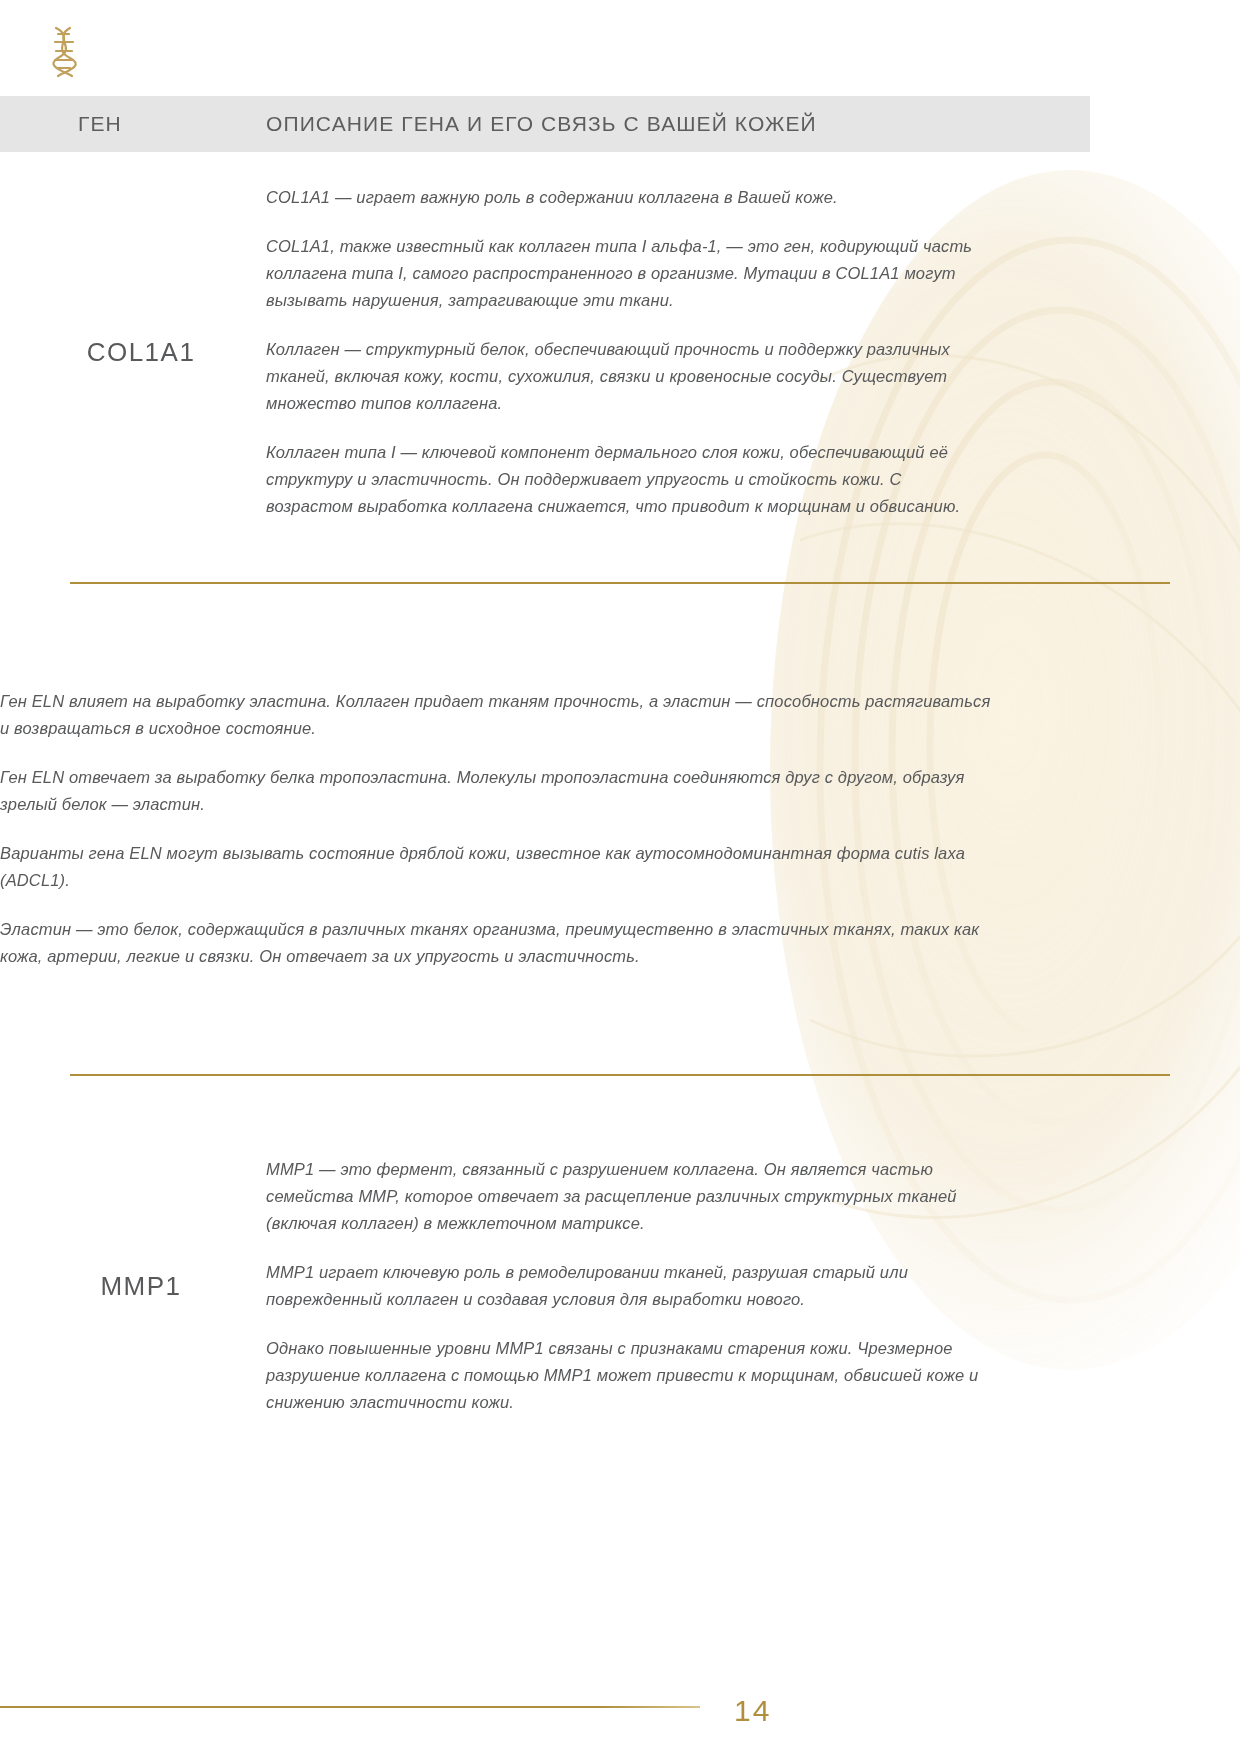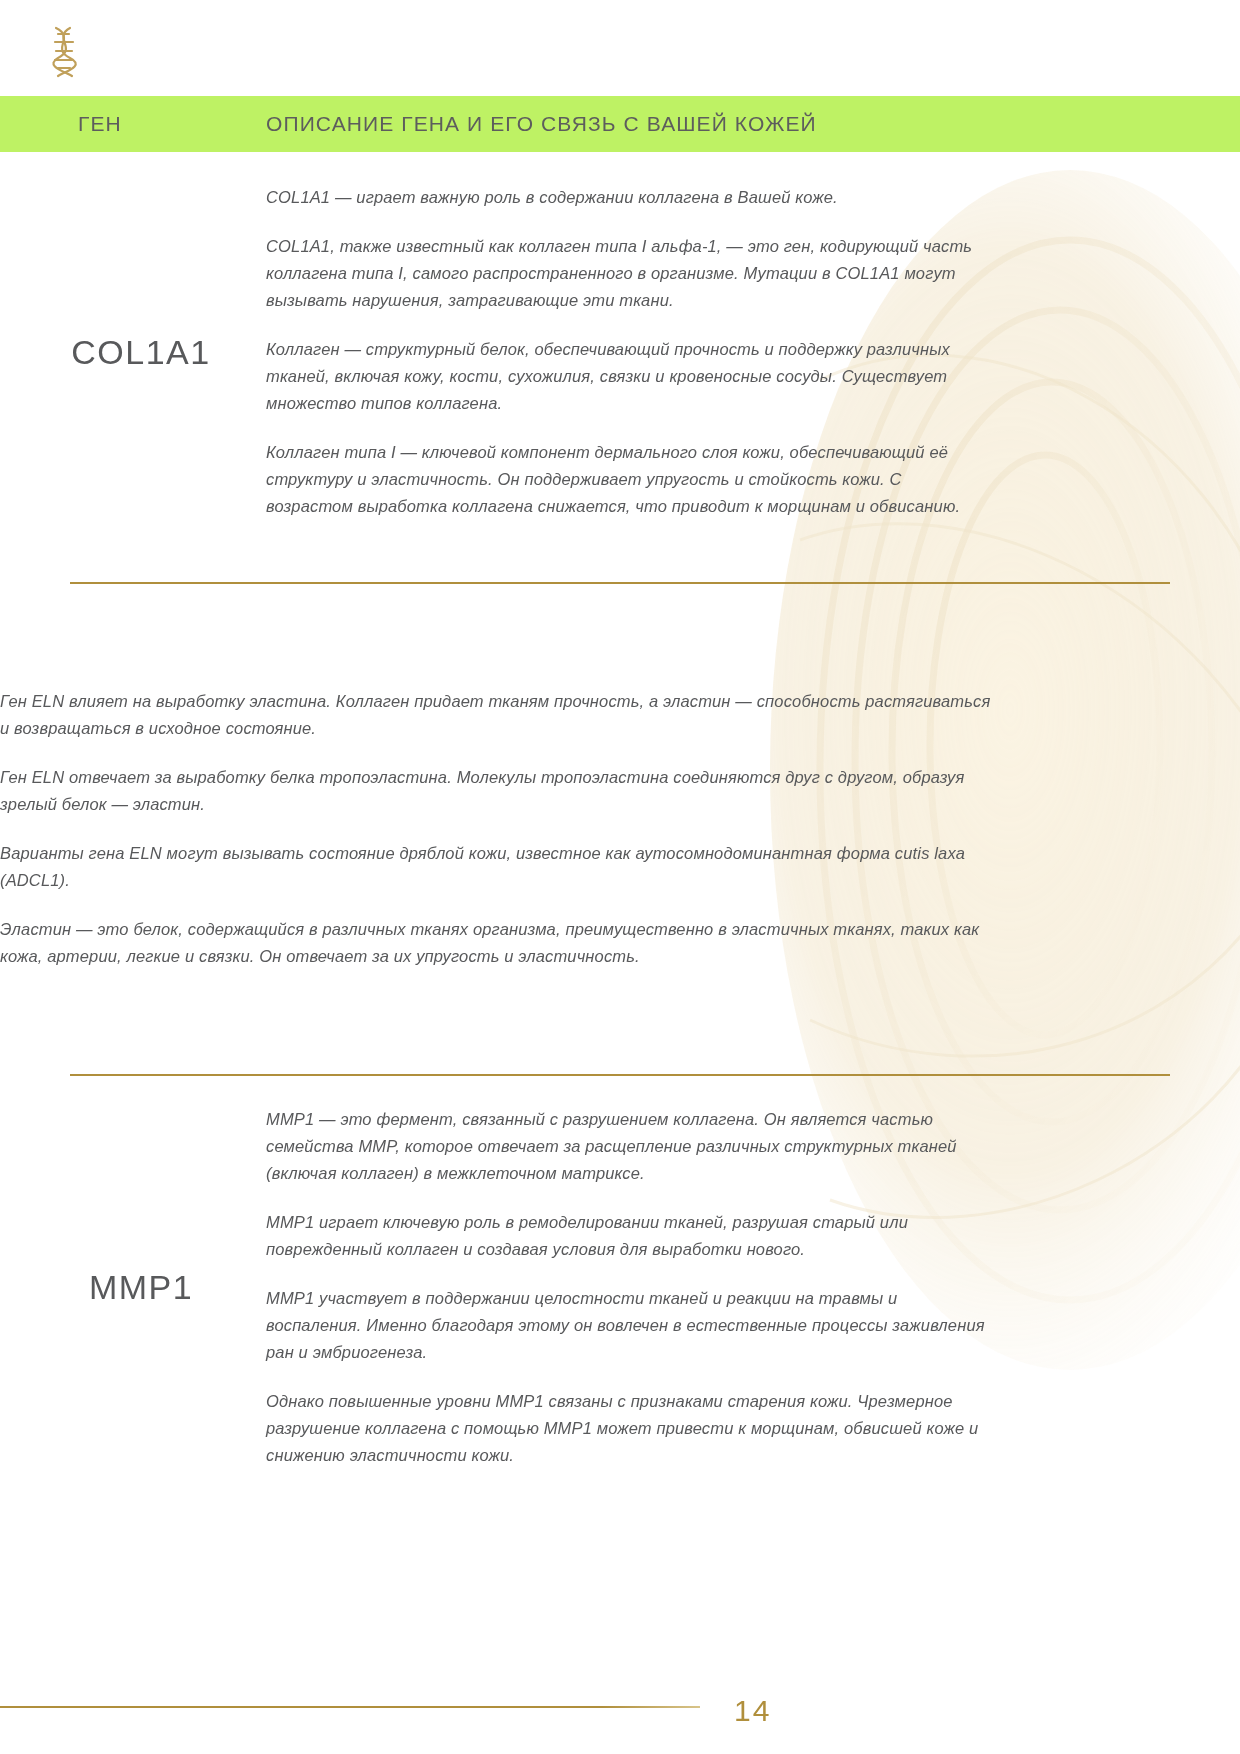--- a/index.html
+++ b/index.html
@@ -42,23 +42,23 @@
     left: 38px;
     top: 22px;
     width: 52px;
     height: 58px;
   }
 
   .table-head {
     position: absolute;
     left: 0;
     top: 96px;
-    width: 1240px;
+    width: 1090px;
     height: 56px;
-    background: #bef264;
+    background: #e5e5e5;
     z-index: 3;
   }
   .th {
     position: absolute;
     top: 0;
     height: 56px;
     line-height: 56px;
     font-size: 21px;
     letter-spacing: 1.1px;
     color: #5d5d5d;
@@ -79,21 +79,21 @@
 
   .gene-row {
     position: relative;
     display: flex;
     align-items: center;
   }
   .gene-name {
     width: 266px;
     flex: 0 0 266px;
     text-align: center;
-    font-size: 34px;
+    font-size: 26px;
     letter-spacing: 1.5px;
     color: #58595b;
     font-weight: 400;
     padding-left: 16px;
     box-sizing: border-box;
   }
   .gene-desc {
     flex: 1 1 auto;
     padding-right: 248px;
     box-sizing: border-box;
@@ -208,21 +208,20 @@
     </div>
   </div>
 
   <div class="divider"></div>
 
   <div class="gene-row" style="min-height:360px;">
     <div class="gene-name">MMP1</div>
     <div class="gene-desc">
       <p class="para">MMP1 — это фермент, связанный с разрушением коллагена. Он является частью семейства MMP, которое отвечает за расщепление различных структурных тканей (включая коллаген) в межклеточном матриксе.</p>
       <p class="para">MMP1 играет ключевую роль в ремоделировании тканей, разрушая старый или поврежденный коллаген и создавая условия для выработки нового.</p>
-      <p class="para">MMP1 участвует в поддержании целостности тканей и реакции на травмы и воспаления. Именно благодаря этому он вовлечен в естественные процессы заживления ран и эмбриогенеза.</p>
       <p class="para">Однако повышенные уровни MMP1 связаны с признаками старения кожи. Чрезмерное разрушение коллагена с помощью MMP1 может привести к морщинам, обвисшей коже и снижению эластичности кожи.</p>
     </div>
   </div>
 
 </div>
 
 <div class="footer">
   <div class="footer-rule"></div>
   <div class="page-number">14</div>
 </div>

